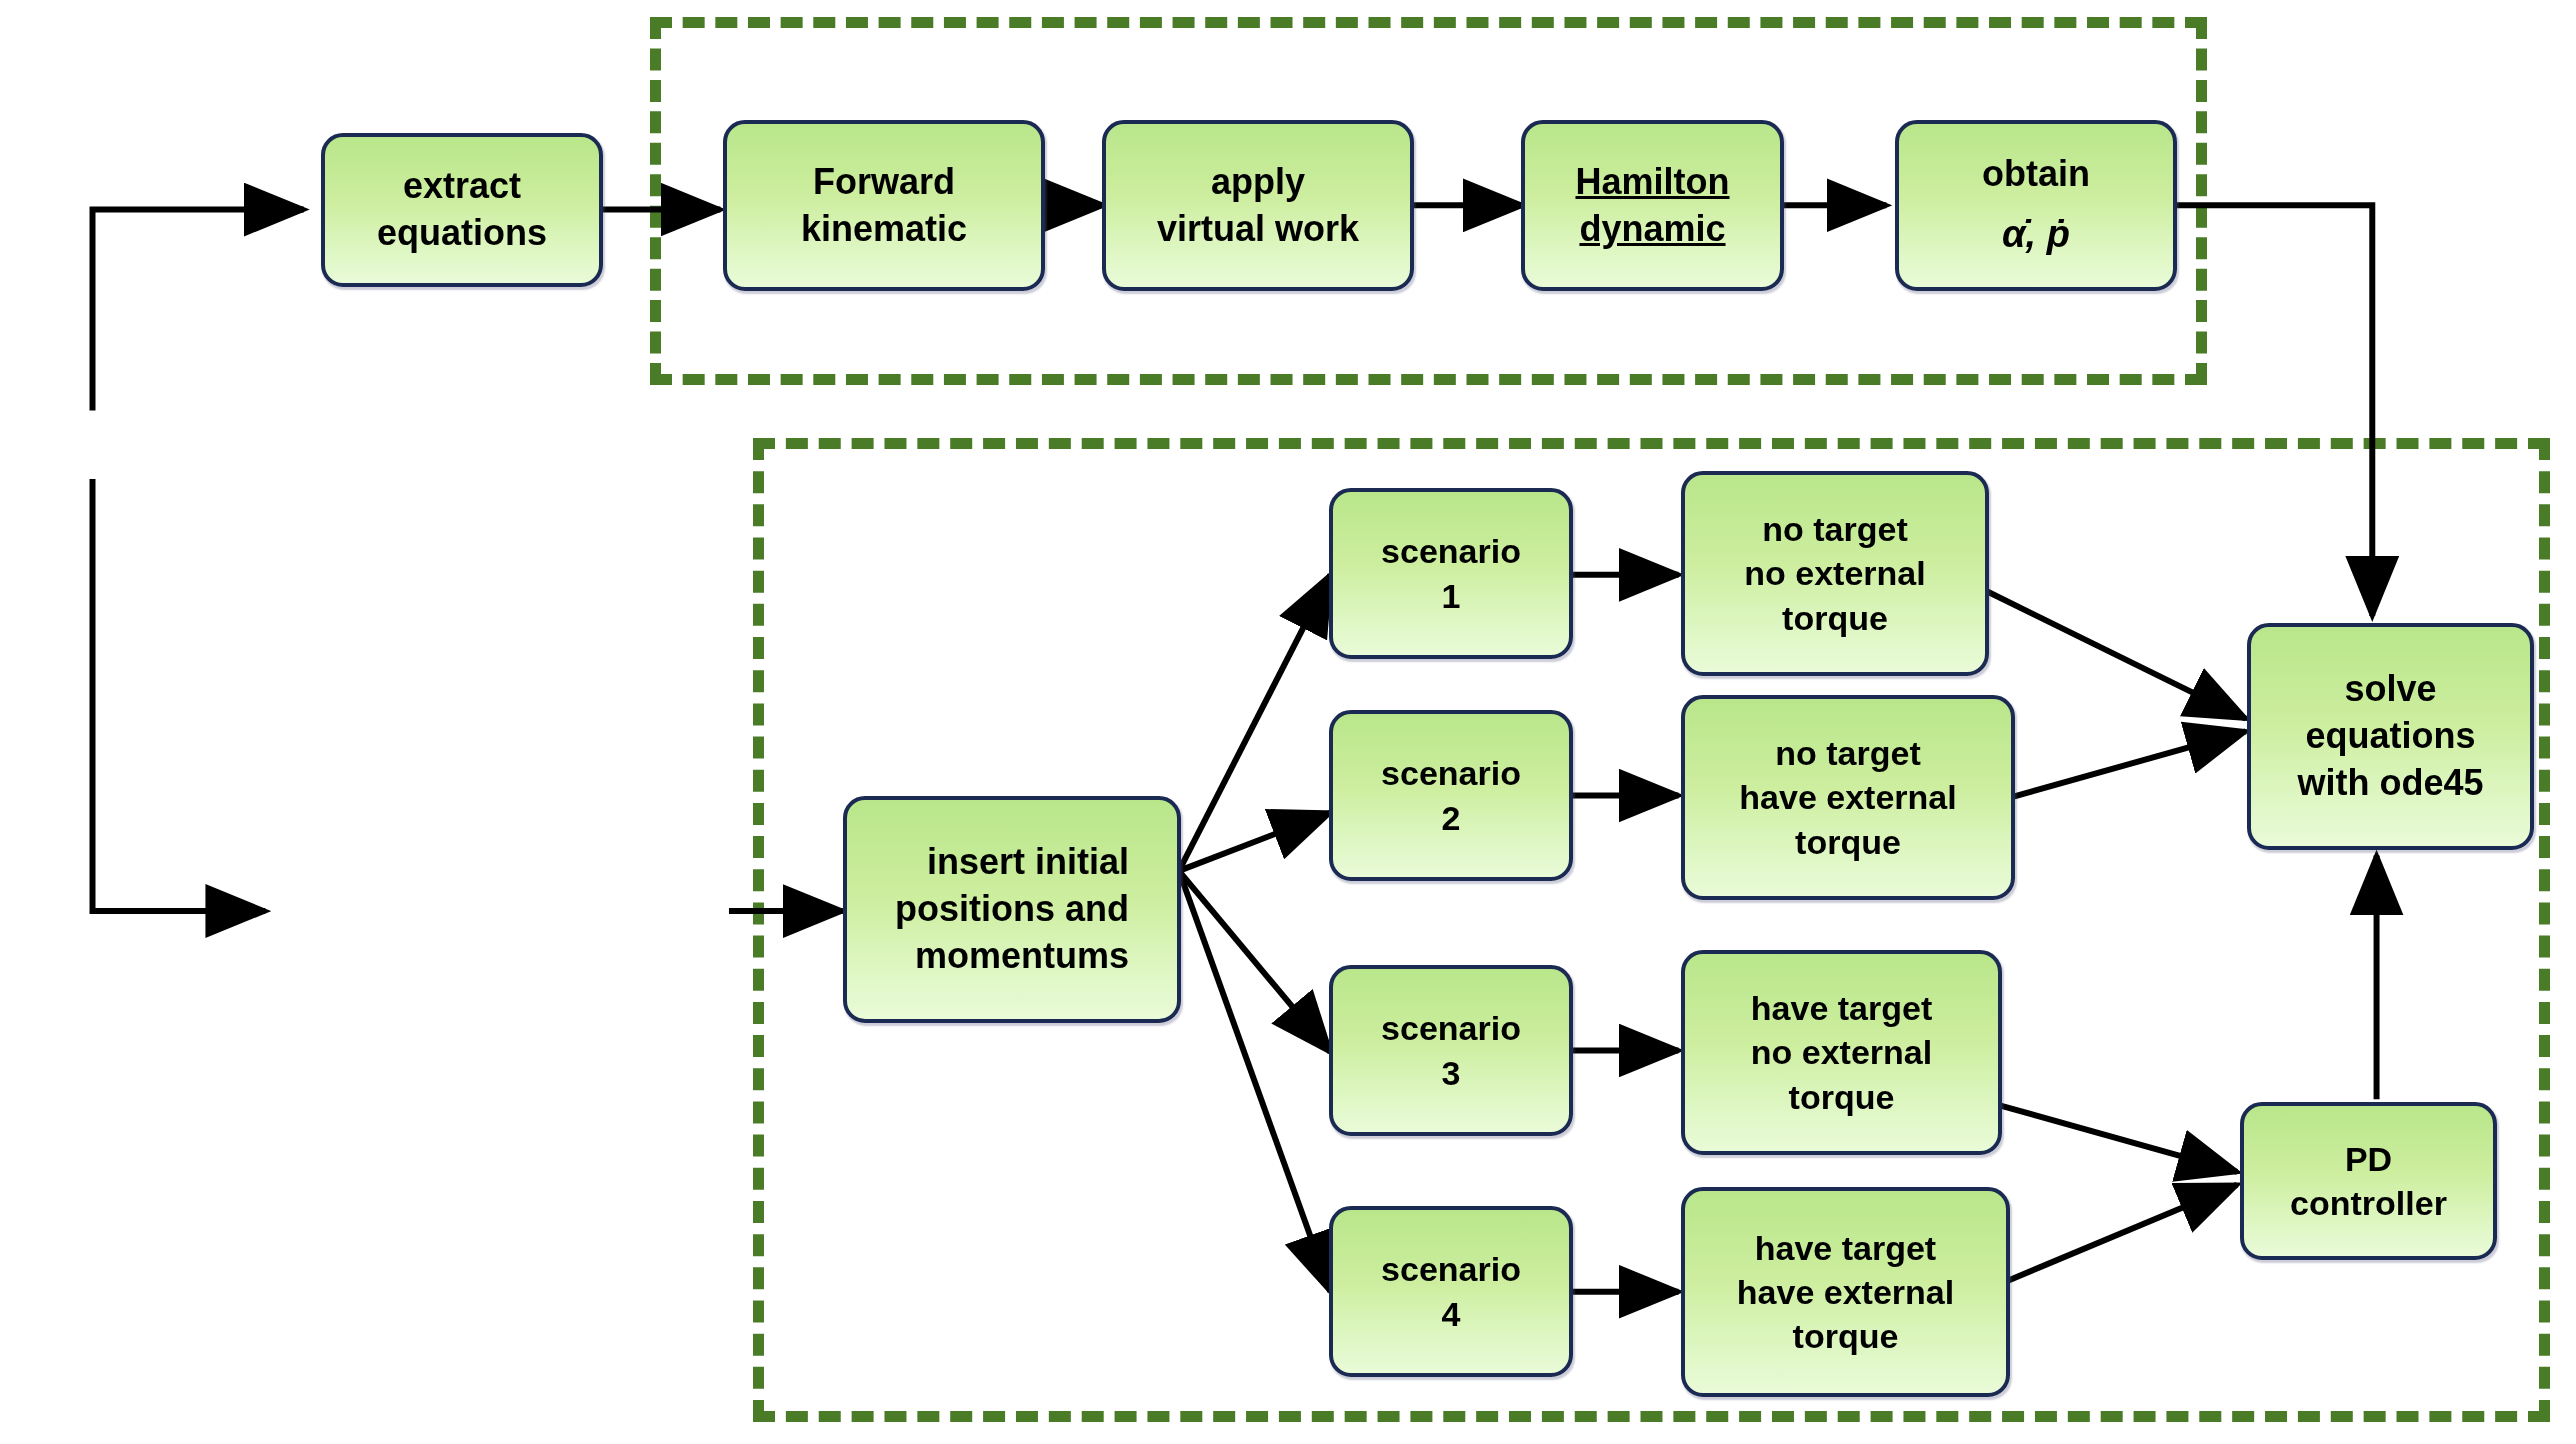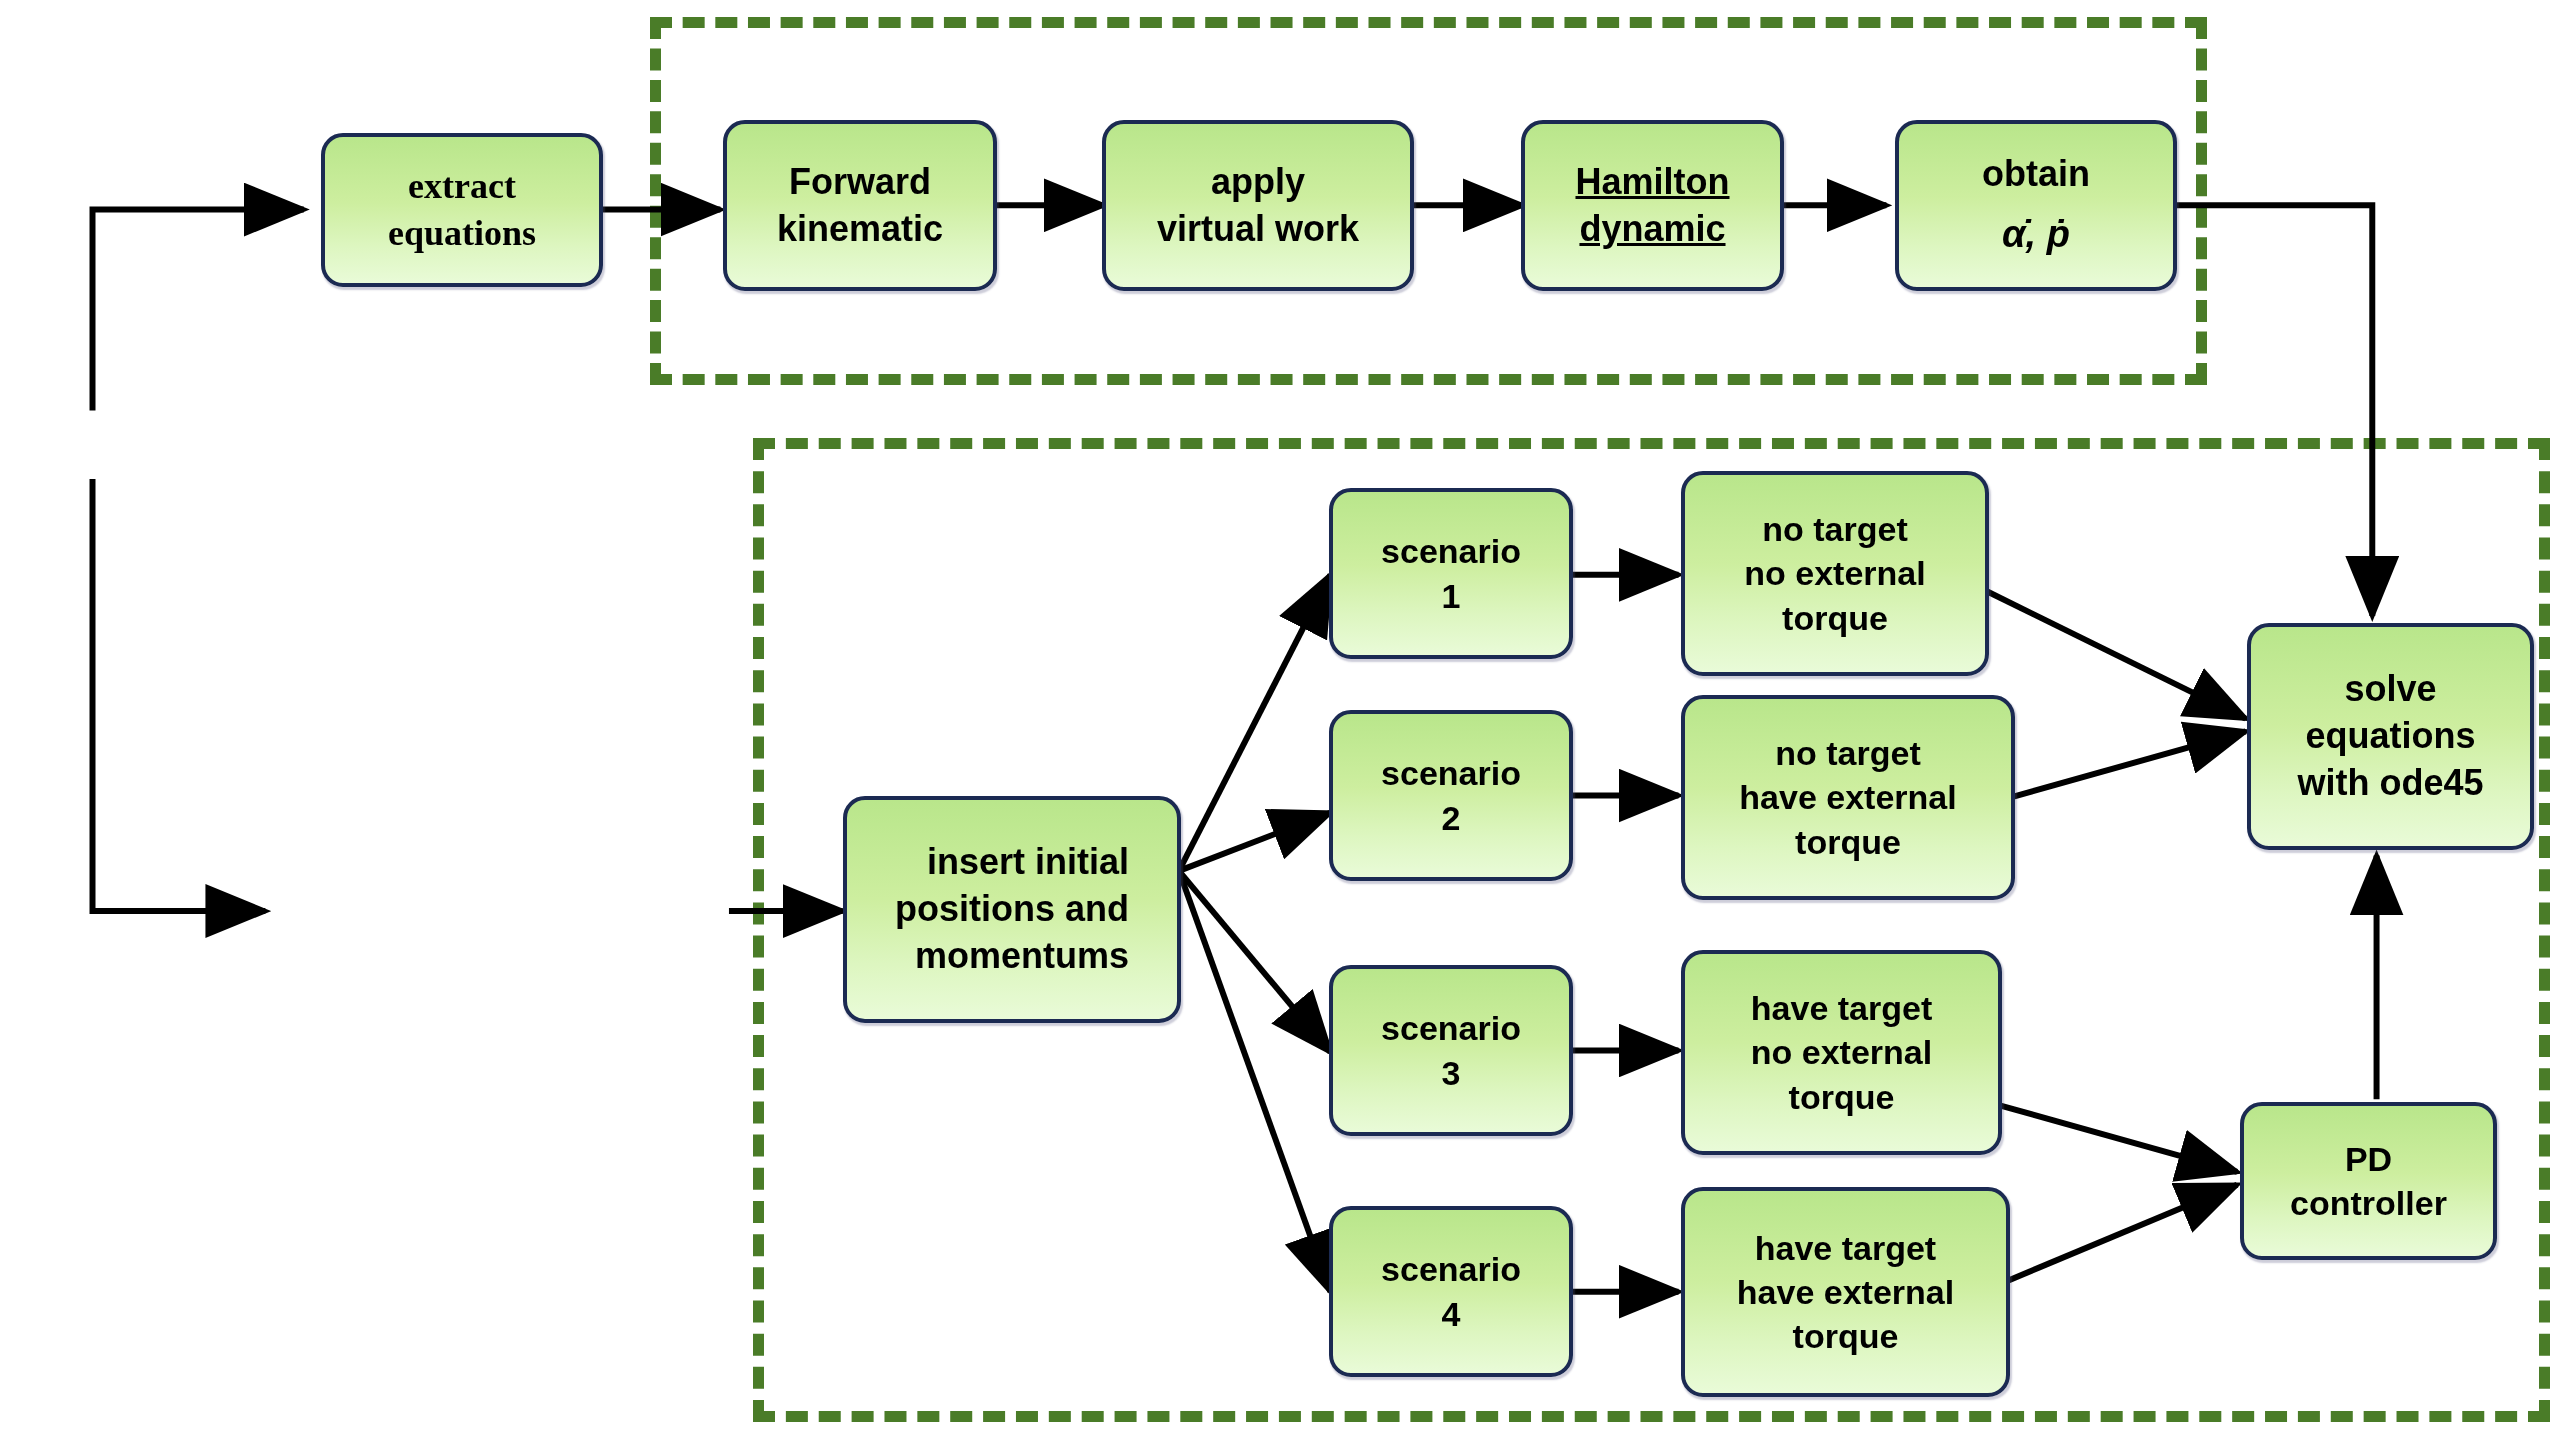--- a/index.html
+++ b/index.html
@@ -102,26 +102,26 @@
     <path class="wire" marker-end="url(#ah)" d="M 2320 690 L 2625 840"></path>
     <path class="wire" marker-end="url(#ah)" d="M 2340 935 L 2625 855"></path>
 
     <path class="wire" marker-end="url(#ah)" d="M 2330 1290 L 2615 1370"></path>
     <path class="wire" marker-end="url(#ah)" d="M 2340 1500 L 2615 1385"></path>
 
     <path class="wire" marker-end="url(#ah)" d="M 2778 1285 L 2778 1000"></path>
   </svg>
 
 
-  <div class="node f42" style="left:321px;top:133px;width:282px;height:154px;font-family:Liberation Serif, serif;">
+  <div class="node f42" style="left:321px;top:133px;width:282px;height:154px;">
     <span class="lbl">extract
 equations</span>
   </div>
 
-  <div class="node f42" style="left:723px;top:120px;width:274px;height:171px;align-items:center;">
+  <div class="node f42" style="left:723px;top:120px;width:322px;height:171px;align-items:center;">
     <span class="lbl">Forward
 kinematic</span>
   </div>
 
   <div class="node f42" style="left:1102px;top:120px;width:312px;height:171px;">
     <span class="lbl">apply
 virtual work</span>
   </div>
 
   <div class="node f42" style="left:1521px;top:120px;width:263px;height:171px;text-decoration:underline;">

